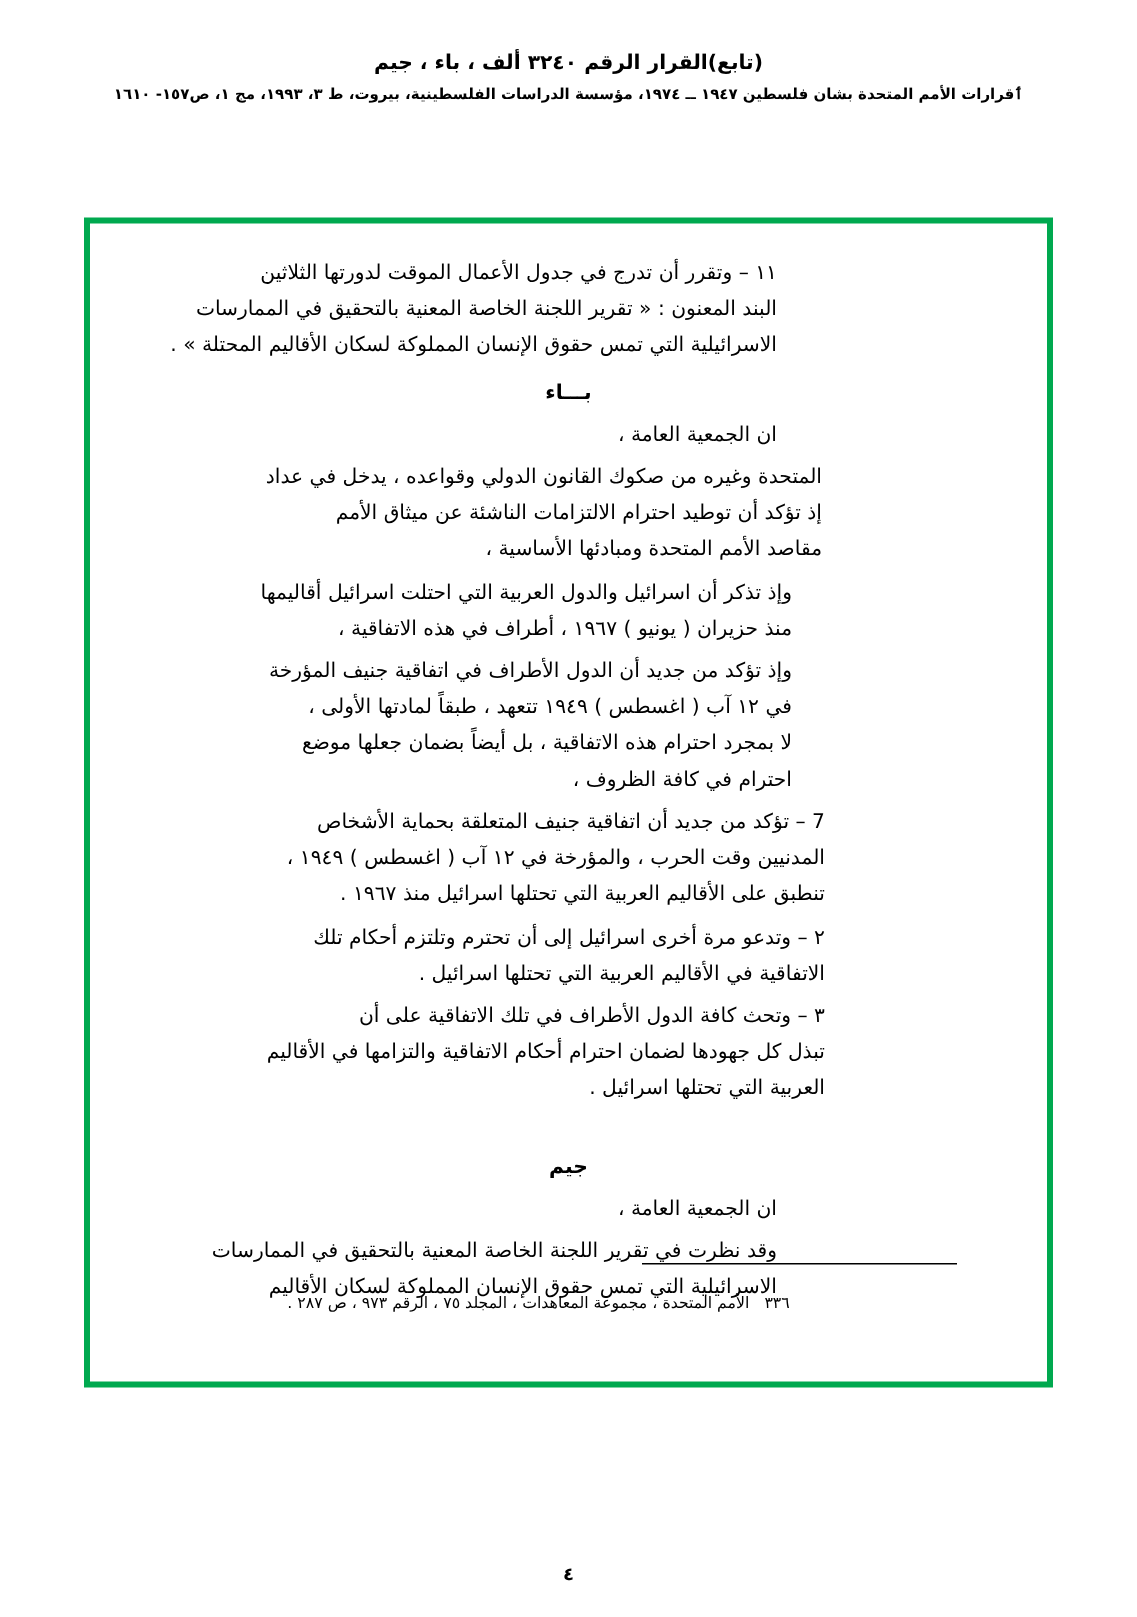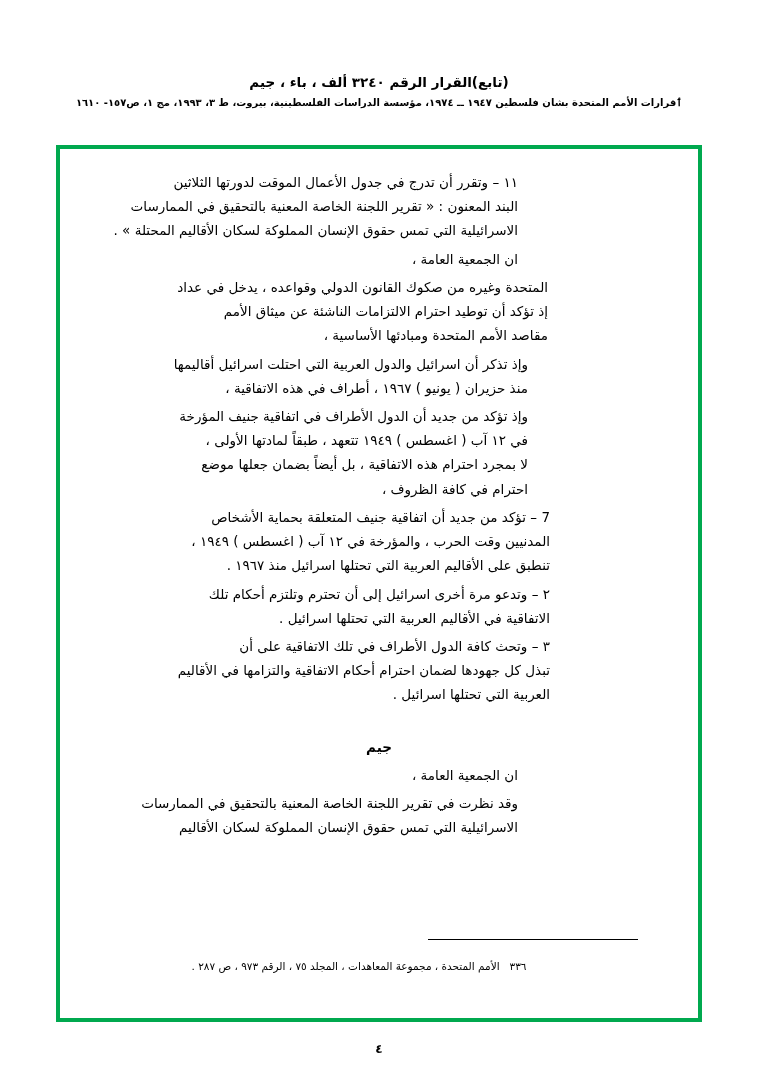--- a/index.html
+++ b/index.html
@@ -16,42 +16,42 @@
     overflow: hidden;
   }
   .page {
     position: relative;
     width: 758px;
     height: 1078px;
     box-sizing: border-box;
   }
   .header {
     text-align: center;
-    padding-top: 74px;
+    padding-top: 34px;
   }
   .header .doc-title {
     font-family: "DejaVu Sans", sans-serif;
     font-weight: bold;
     font-size: 13.5px;
     letter-spacing: 0.3px;
     direction: rtl;
   }
   .header .doc-source {
     font-family: "DejaVu Sans", sans-serif;
     font-weight: bold;
     font-size: 10px;
     margin-top: 7px;
     direction: rtl;
   }
   .frame {
     position: absolute;
     top: 145px;
     right: 56px;
     left: 56px;
-    height: 877px;
+    height: 780px;
     border: 4px solid #00a94f;
     box-sizing: border-box;
     background: #ffffff;
   }
   .content {
     position: absolute;
     top: 22px;
     right: 30px;
     left: 30px;
     bottom: 20px;
@@ -132,20 +132,21 @@
 
   <div class="frame">
     <div class="content">
 
       <div class="body-text">
         <div class="para indent-1">١١ – وتقرر أن تدرج في جدول الأعمال الموقت لدورتها الثلاثين</div>
         <div class="para indent-1">البند المعنون : « تقرير اللجنة الخاصة المعنية بالتحقيق في الممارسات</div>
         <div class="para indent-1 block">الاسرائيلية التي تمس حقوق الإنسان المملوكة لسكان الأقاليم المحتلة » .</div>
       </div>
 
+      <div class="center-label">بـــاء</div>
 
       <div class="body-text">
         <div class="para indent-1 block">ان الجمعية العامة ،</div>
       </div>
 
       <div class="body-text">
         <div class="para indent-2">المتحدة وغيره من صكوك القانون الدولي وقواعده ، يدخل في عداد</div>
         <div class="para indent-2">إذ تؤكد أن توطيد احترام الالتزامات الناشئة عن ميثاق الأمم</div>
         <div class="para indent-2 block">مقاصد الأمم المتحدة ومبادئها الأساسية ،</div>
       </div>

